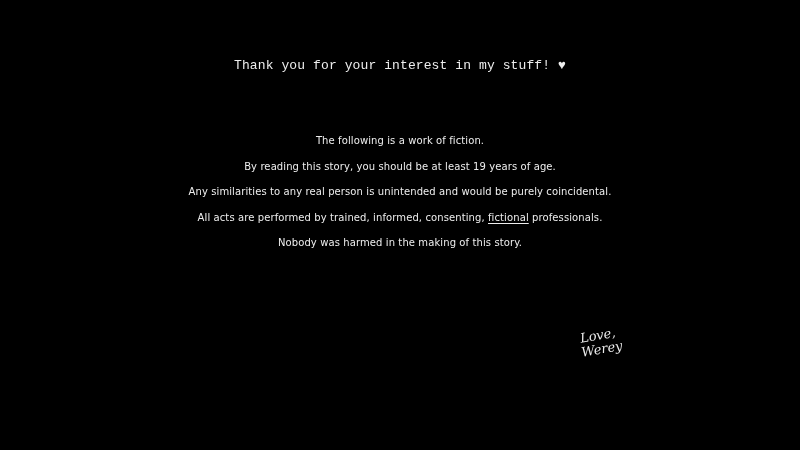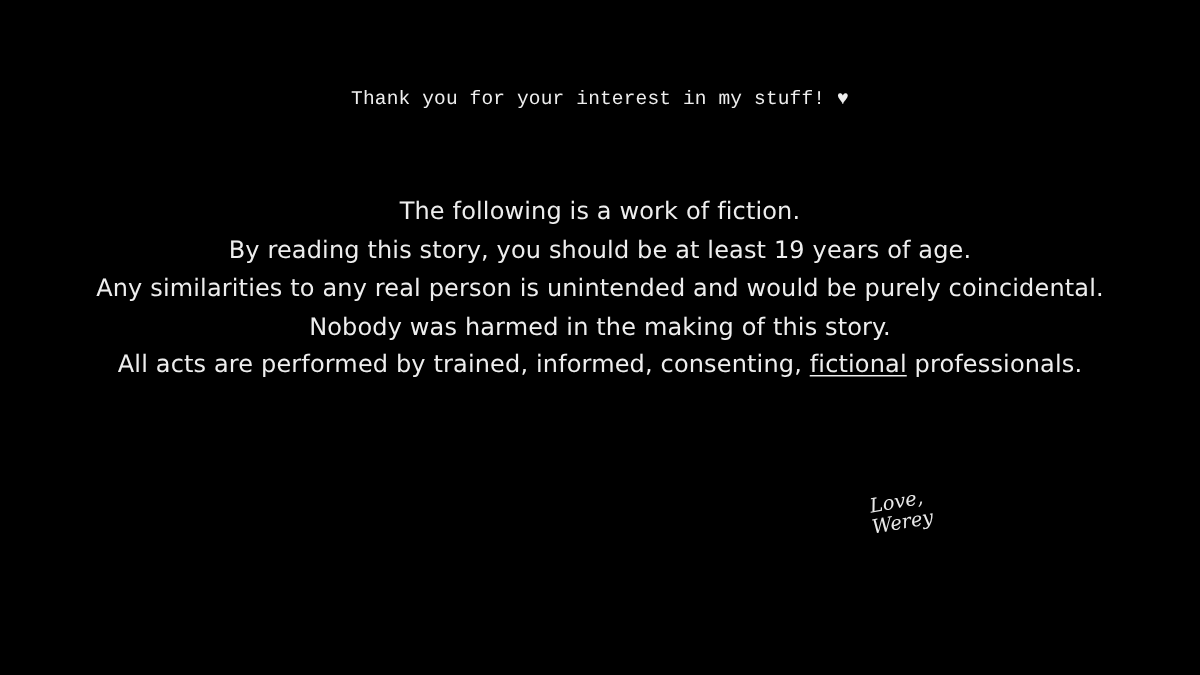--- a/index.html
+++ b/index.html
@@ -28,21 +28,21 @@
     font-family: Liberation Mono, monospace;
   }
   .disclaimer {
     position: absolute;
     top: 128px;
     left: 0;
     right: 0;
     text-align: center;
   }
   .disc-line {
-    font-size: 16px;
+    font-size: 10px;
     line-height: 25.5px;
     letter-spacing: 0.1px;
     white-space: pre;
   }
   .underline {
     text-decoration: underline;
     text-underline-offset: 2px;
   }
   .signature {
     position: absolute;
@@ -64,22 +64,22 @@
 <body>
 
 <div class="page">
 
   <div class="greeting">Thank you for your interest in my stuff! ♥</div>
 
   <div class="disclaimer">
     <div class="disc-line">The following is a work of fiction.</div>
     <div class="disc-line">By reading this story, you should be at least 19 years of age.</div>
     <div class="disc-line">Any similarities to any real person is unintended and would be purely coincidental.</div>
+    <div class="disc-line"><span>All acts are performed by trained, informed, consenting, </span><span class="underline">fictional</span><span> professionals.</span></div>
     <div class="disc-line">Nobody was harmed in the making of this story.</div>
-    <div class="disc-line"><span>All acts are performed by trained, informed, consenting, </span><span class="underline">fictional</span><span> professionals.</span></div>
   </div>
 
   <div class="signature">
     <div class="sig-line1">Love,</div>
     <div class="sig-line2">Werey</div>
   </div>
 
 </div>
 
 </body></html>

